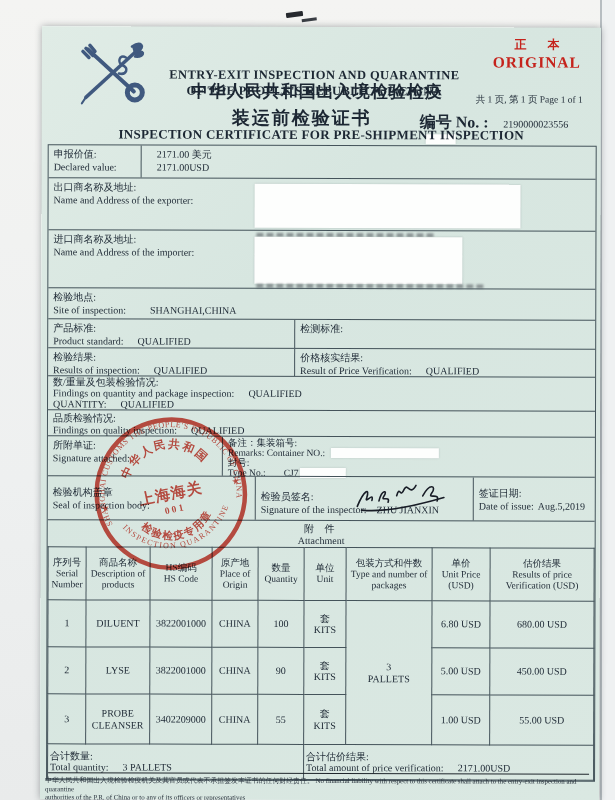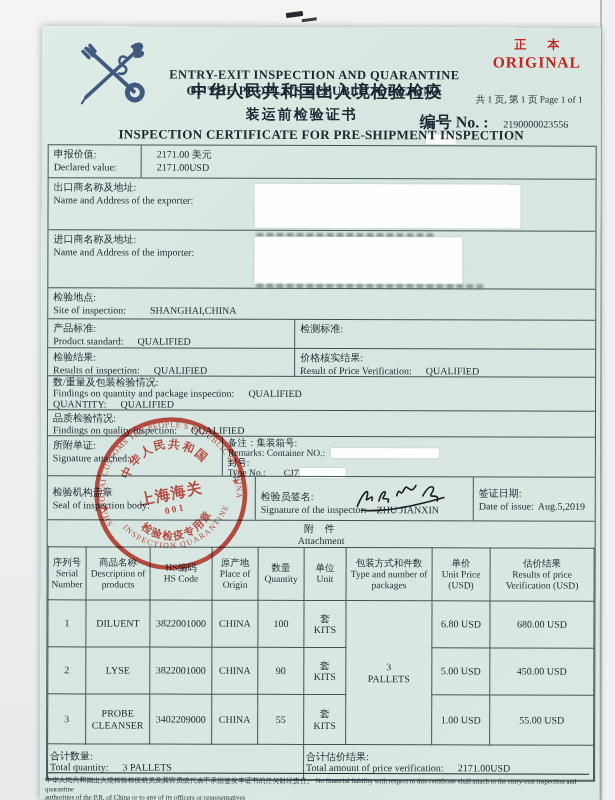--- a/index.html
+++ b/index.html
@@ -21,21 +21,21 @@
         font-size:17px;font-weight:bold;letter-spacing:1px;margin-top:35px;}
   .t-en1{position:absolute;left:80px;top:41px;width:385px;text-align:center;
          font-size:12.5px;font-weight:bold;letter-spacing:.4px;}
   .t-en2{position:absolute;left:80px;top:57px;width:385px;text-align:center;
          font-size:12.5px;font-weight:bold;letter-spacing:.4px;}
   .orig{position:absolute;right:20px;top:9px;text-align:center;color:#c5231c;}
   .orig-cn{font-size:12px;font-weight:bold;letter-spacing:9px;padding-left:9px;}
   .orig-en{font-size:15.5px;font-weight:bold;letter-spacing:1px;}
   .pageinfo{position:absolute;right:18px;top:66px;font-size:9.5px;}
   .cert-cn{position:absolute;left:160px;top:79px;width:200px;text-align:center;
-           font-size:14px;font-weight:bold;letter-spacing:2px;}
+           font-size:18px;font-weight:bold;letter-spacing:2px;}
   .no-line{position:absolute;left:378px;top:85px;font-size:10px;}
   .no-lbl{font-weight:bold;font-size:16px;}
   .no-val{margin-left:12px;}
   .cert-en{position:absolute;left:0;top:100px;width:100%;text-align:center;
            font-size:13px;font-weight:bold;letter-spacing:.3px;}
   
   .form{position:absolute;left:6px;top:118px;width:547px;border:1px solid #44535a;}
   .frow{position:relative;display:flex;border-top:1px solid #44535a;box-sizing:border-box;}
   .frow:first-child{border-top:none;}
   .fcell{box-sizing:border-box;padding:2px 5px 1px 5px;line-height:13px;}

